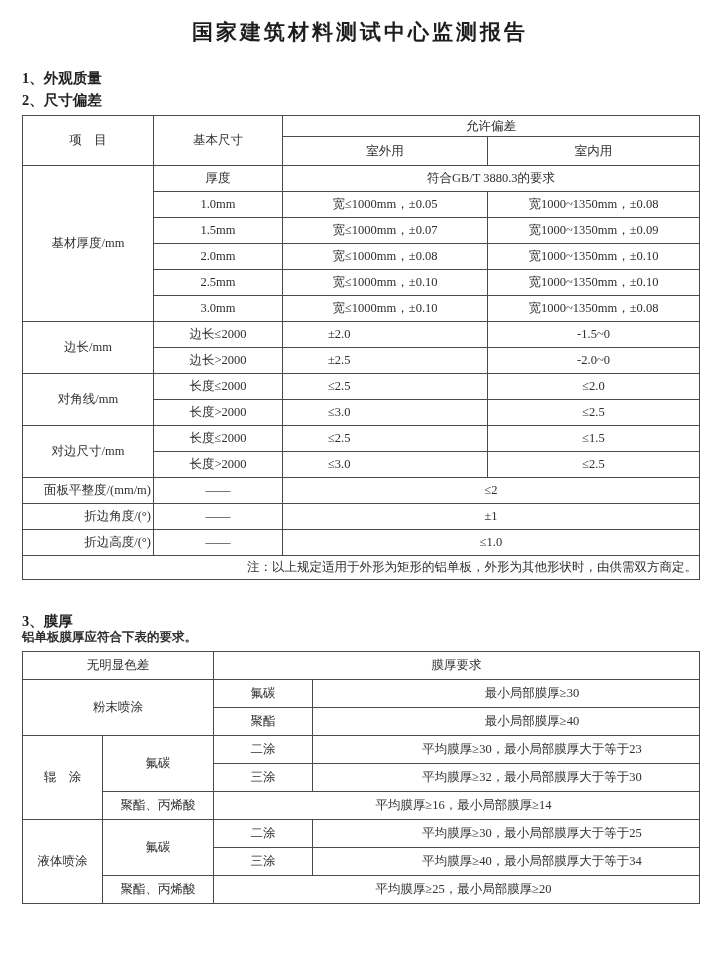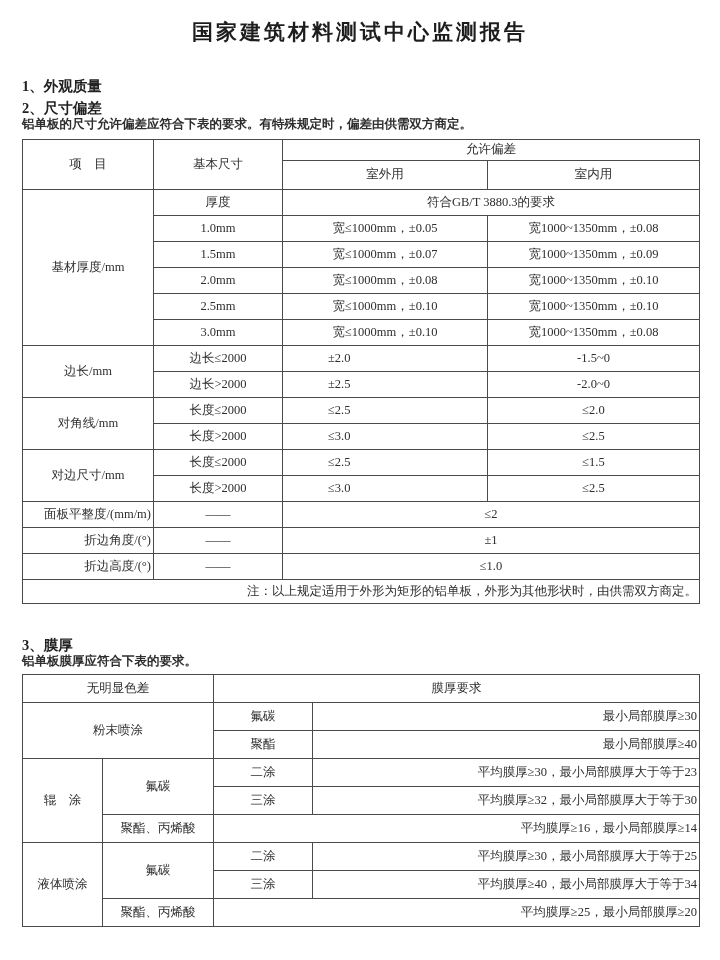--- a/index.html
+++ b/index.html
@@ -22,21 +22,21 @@
 
   .sec-heading {
     font-size:14.5px; font-weight:bold; color:#222;
     line-height:17px;
   }
   .sec-body {
     font-size:12.5px; font-weight:bold; color:#2e2e2e;
     line-height:15.5px;
     text-align:justify;
   }
-  .h1-space { margin-top:32px; }
+  .h1-space { margin-top:24px; }
   .h2-space { margin-top:5px; }
   .h3-space { margin-top:33px; }
 
   table {
     border-collapse:collapse;
     table-layout:fixed;
     width:677px;
     font-size:12.5px;
     color:#2e2e2e;
   }
@@ -52,34 +52,33 @@
   .t1 tr        { height:26px; }
   .t1 tr.hr1    { height:21px; }
   .t1 tr.hr2    { height:29px;padding-left:16px; }
   .t1 tr.note-r { height:24px; }
   .t1 td.ol   { text-align:left; padding-left:45px; }   
   .t1 td.ll   { text-align:right; padding-left:5px; }    
   .t1 td.note { text-align:right; padding-left:6px; }
 
   .t2 { margin-top:5px; }
   .t2 tr { height:28px; }
-  .t2 td.req  { text-align:right; padding-left:54px; }   
-  .t2 td.reqL { text-align:right; padding-left:16px; }   
+  .t2 td.req  { text-align:center; padding-left:54px; }   
+  .t2 td.reqL { text-align:center; padding-left:16px; }   
 </style>
 </head>
 <body>
 
 <div class="page">
 
   <div class="doc-title">国家建筑材料测试中心监测报告</div>
 
   <div class="sec-heading h1-space">1、外观质量</div>
 
   <div class="sec-heading h2-space">2、尺寸偏差</div>
-  <div class="sec-body">铝单板的尺寸允许偏差应符合下表的要求。有特殊规定时，偏差由供需双方商定。</div>
 
   <table class="t1">
     <colgroup>
       <col style="width:131px">
         <col style="width:129px">
         <col style="width:205px">
         <col style="width:212px">
     </colgroup>
     <tbody>
         <tr class="hr1">

